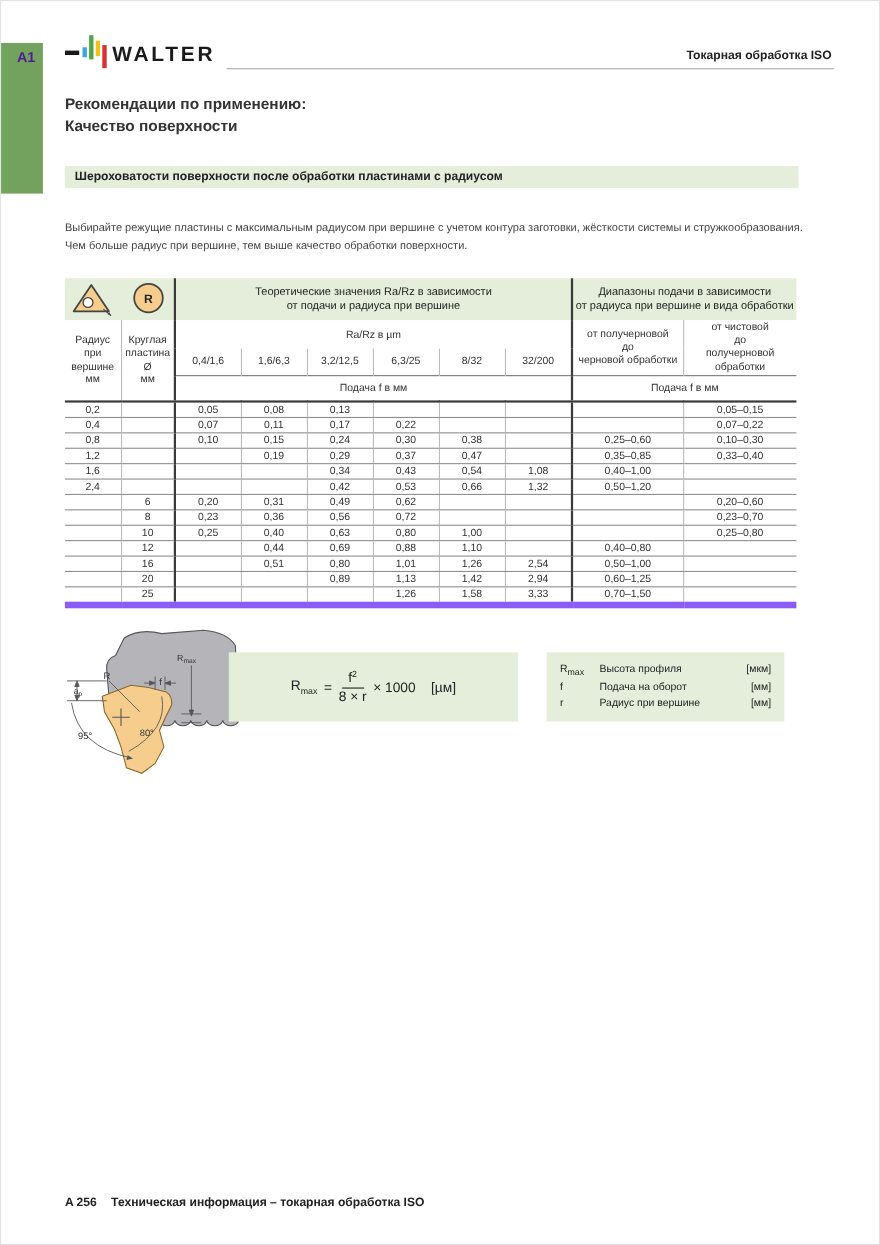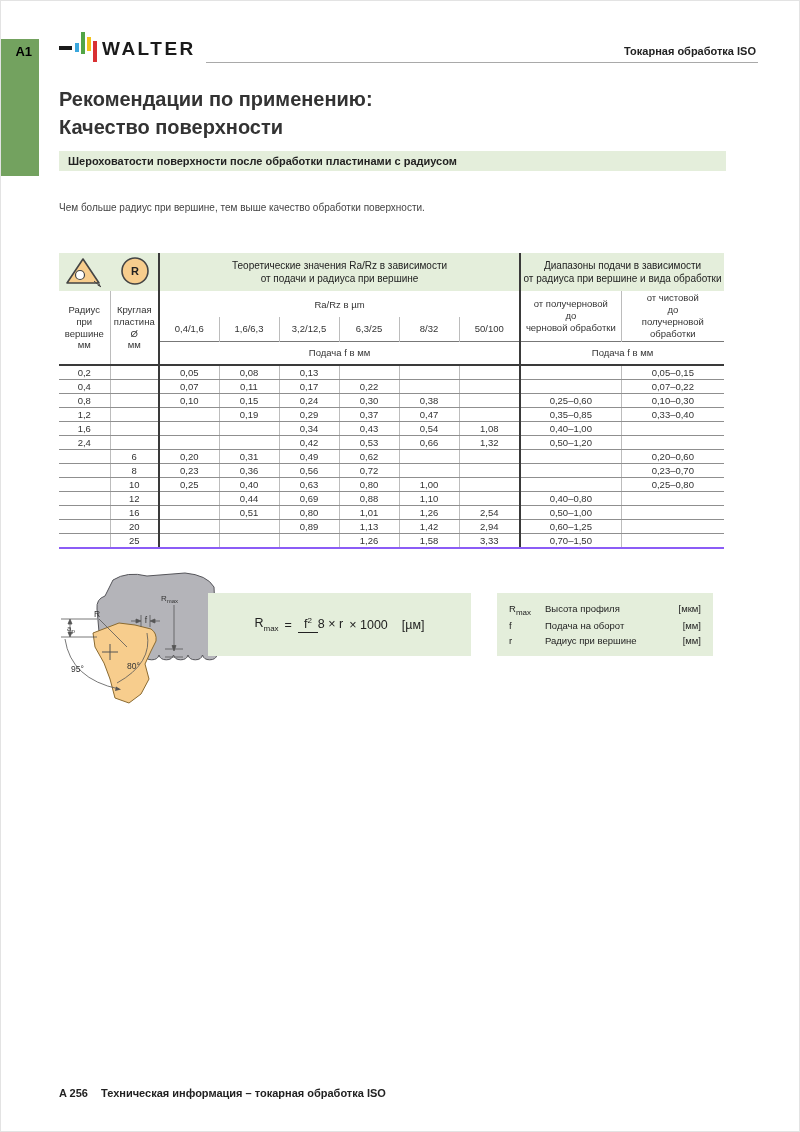--- a/index.html
+++ b/index.html
@@ -1,50 +1,50 @@
 <!DOCTYPE html>
 <html><head>
 <meta charset="utf-8">
 <style>
   * { margin:0; padding:0; box-sizing:border-box; }
   body { background:#fff; font-family:"Liberation Sans", sans-serif; }
   .page { position:relative; width:800px; height:1132px; background:#fff; border:1px solid #e3e3e3; overflow:hidden; color:#333; }
 
-  .tab-a1 { position:absolute; left:0; top:38px; width:38px; height:137px; background:#73a25f; color:#000000; font-size:13px; font-weight:bold; text-align:right; padding:5px 7px; }
+  .tab-a1 { position:absolute; left:0; top:38px; width:38px; height:137px; background:#73a25f; color:#4c1d95; font-size:13px; font-weight:bold; text-align:right; padding:5px 7px; }
 
   .logo { position:absolute; left:58px; top:28px; }
   .header-right { position:absolute; right:43px; top:44px; font-size:11px; font-weight:bold; color:#222; }
   .header-rule { position:absolute; left:205px; top:61px; width:552px; height:1px; background:#a9a9a9; }
 
-  .page-title { position:absolute; left:58px; top:84px; font-size:20px; font-weight:bold; color:#333; line-height:1.4; }
+  .page-title { position:absolute; left:58px; top:84px; font-size:14px; font-weight:bold; color:#333; line-height:1.4; }
 
   .banner { position:absolute; left:58px; top:150px; width:667px; height:20px; background:#e4eedb; display:flex; align-items:center; padding-left:9px; font-size:11px; font-weight:bold; color:#222; }
 
   .intro { position:absolute; left:58px; top:199px; font-size:10px; color:#444; line-height:1.6; }
 
   
   table.data { position:absolute; left:58px; top:252px; width:665px; border-collapse:collapse; table-layout:fixed; font-size:9.5px; color:#333; }
   table.data th, table.data td { font-weight:normal; text-align:center; vertical-align:middle; padding:1px 2px; border-left:1px solid #bcbcbc; }
   table.data th:first-child, table.data td:first-child { border-left:none; }
   table.data .sec { border-left:2px solid #3a3a3a !important; }
   .band th { background:#e4eedb; height:38px; font-weight:bold; font-size:10px; color:#222; line-height:1.35; border-left:none; }
   .hrow1 th { height:22px; }
   .hrow2 th { height:20px; }
   .hrow3 th { height:24px; border-bottom:2px solid #3a3a3a; }
   .hrow3 th.feedcell { border-top:1px solid #777;margin-top:48px; }
   th.vertspan { white-space:pre-line; line-height:1.25; border-bottom:2px solid #3a3a3a; }
   th.range-head { white-space:pre-line; line-height:1.25; }
   tbody td { height:13.1px; border-bottom:1px solid #8f8f8f; }
-  tbody tr:last-child td { border-bottom:2px solid #8b5cf6; }
+  tbody tr:last-child td { border-bottom:6px solid #8b5cf6; }
 
   
   .diagram { position:absolute; left:56px; top:566px; }
   .formula-box { position:absolute; left:207px; top:592px; width:263px; height:63px; background:#e4eedb; display:flex; align-items:center; justify-content:center; color:#222; }
   .formula { display:flex; align-items:center; font-size:12.5px; gap:6px; }
-  .frac { display:inline-flex; flex-direction:row; align-items:center; }
+  .frac { display:inline-flex; flex-direction:column; align-items:center; }
   .frac .num { padding:0 6px; border-bottom:1px solid #222; line-height:1.25; }
   .frac .den { line-height:1.25; }
   sub { font-size:8px; } sup { font-size:8px; }
 
   .legend-box { position:absolute; left:496px; top:592px; width:216px; height:63px; background:#e4eedb; padding:9px 12px; }
   .legend-row { display:grid; grid-template-columns:36px 1fr auto; font-size:9.5px; line-height:1.55; color:#222; }
 
   .footer { position:absolute; left:58px; top:1086px; font-size:11px; font-weight:bold; color:#222; display:flex; }
   .footer .pageno { width:42px; }
 </style>
@@ -72,20 +72,21 @@
   <div class="header-rule"></div>
 
   <div class="page-title">
     <div>Рекомендации по применению:</div>
     <div>Качество поверхности</div>
   </div>
 
   <div class="banner">Шероховатости поверхности после обработки пластинами с радиусом</div>
 
   <div class="intro">
+    <div>Выбирайте режущие пластины с максимальным радиусом при вершине с учетом контура заготовки, жёсткости системы и стружкообразования.</div>
     <div>Чем больше радиус при вершине, тем выше качество обработки поверхности.</div>
   </div>
 
   <table class="data">
     <colgroup>
       <col style="width:51px">
         <col style="width:49px">
       <col style="width:60px">
         <col style="width:60px">
         <col style="width:60px">
@@ -132,21 +133,21 @@
         <th rowspan="2" class="range-head">от чистовой
 до
 получерновой обработки</th>
       </tr>
       <tr class="hrow2">
         <th class="sec">0,4/1,6</th>
         <th>1,6/6,3</th>
         <th>3,2/12,5</th>
         <th>6,3/25</th>
         <th>8/32</th>
-        <th>50/100</th>
+        <th>32/200</th>
       </tr>
       <tr class="hrow3">
         <th colspan="6" class="sec feedcell">Подача f в мм</th>
         <th colspan="2" class="sec feedcell">Подача f в мм</th>
       </tr>
     </thead>
     <tbody>
         <tr>
           <td>0,2</td>
           <td></td>

